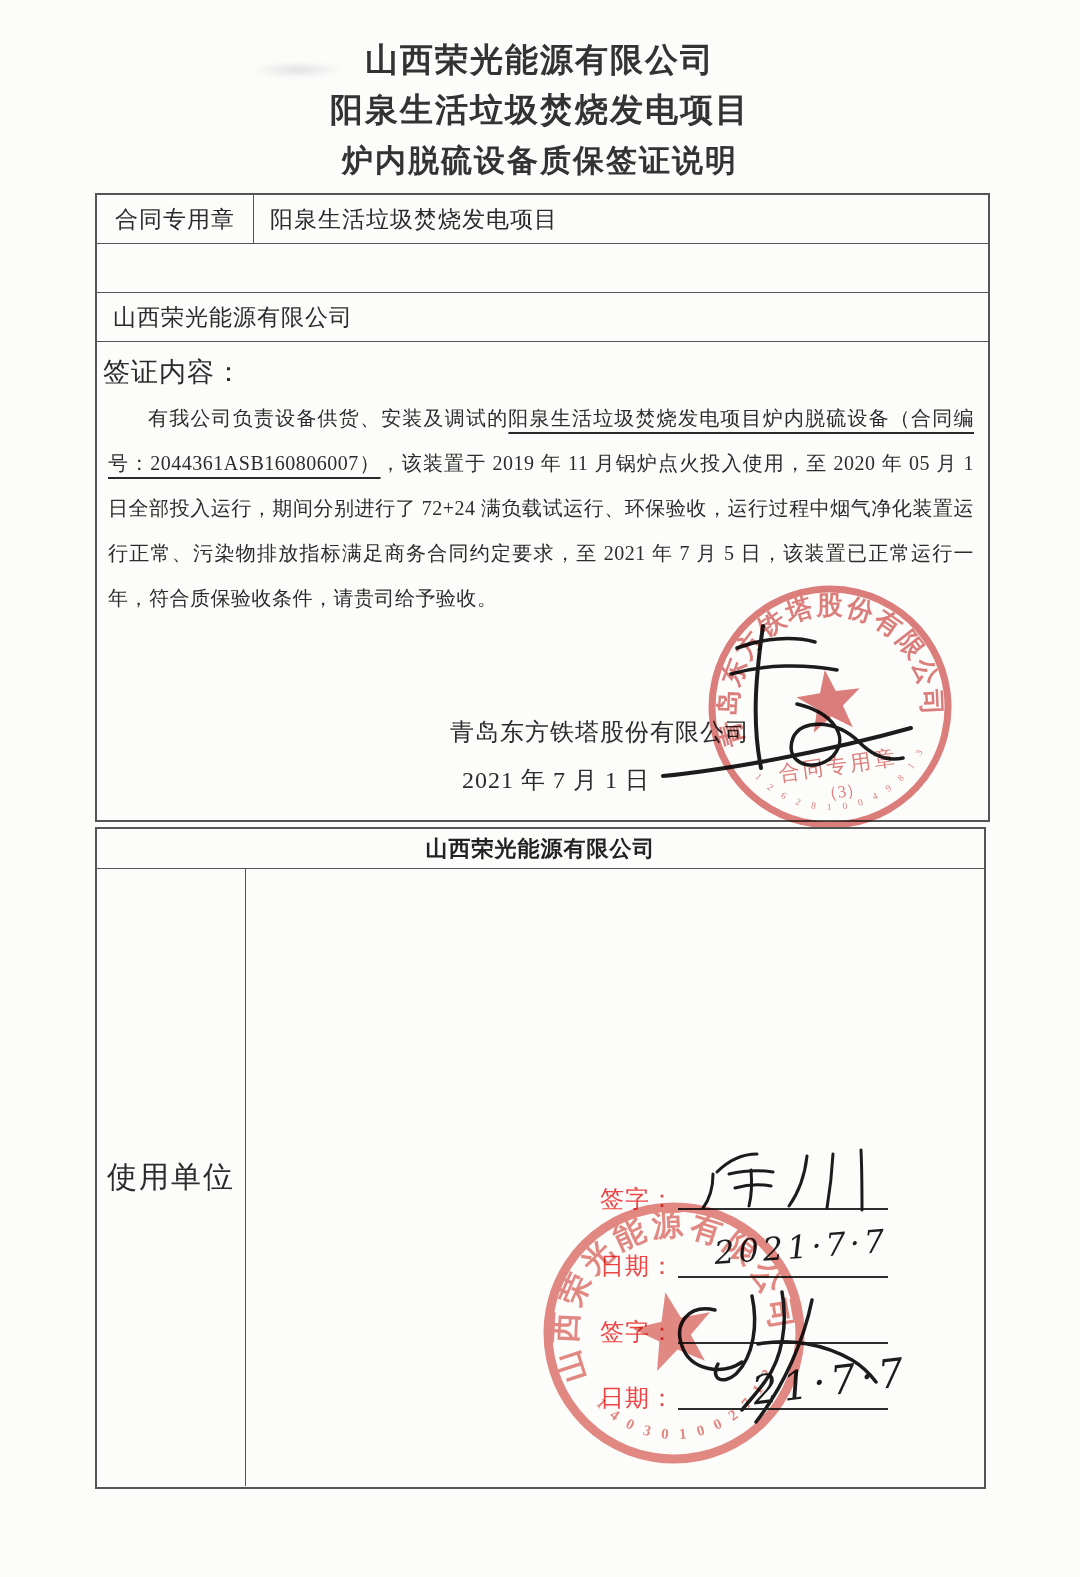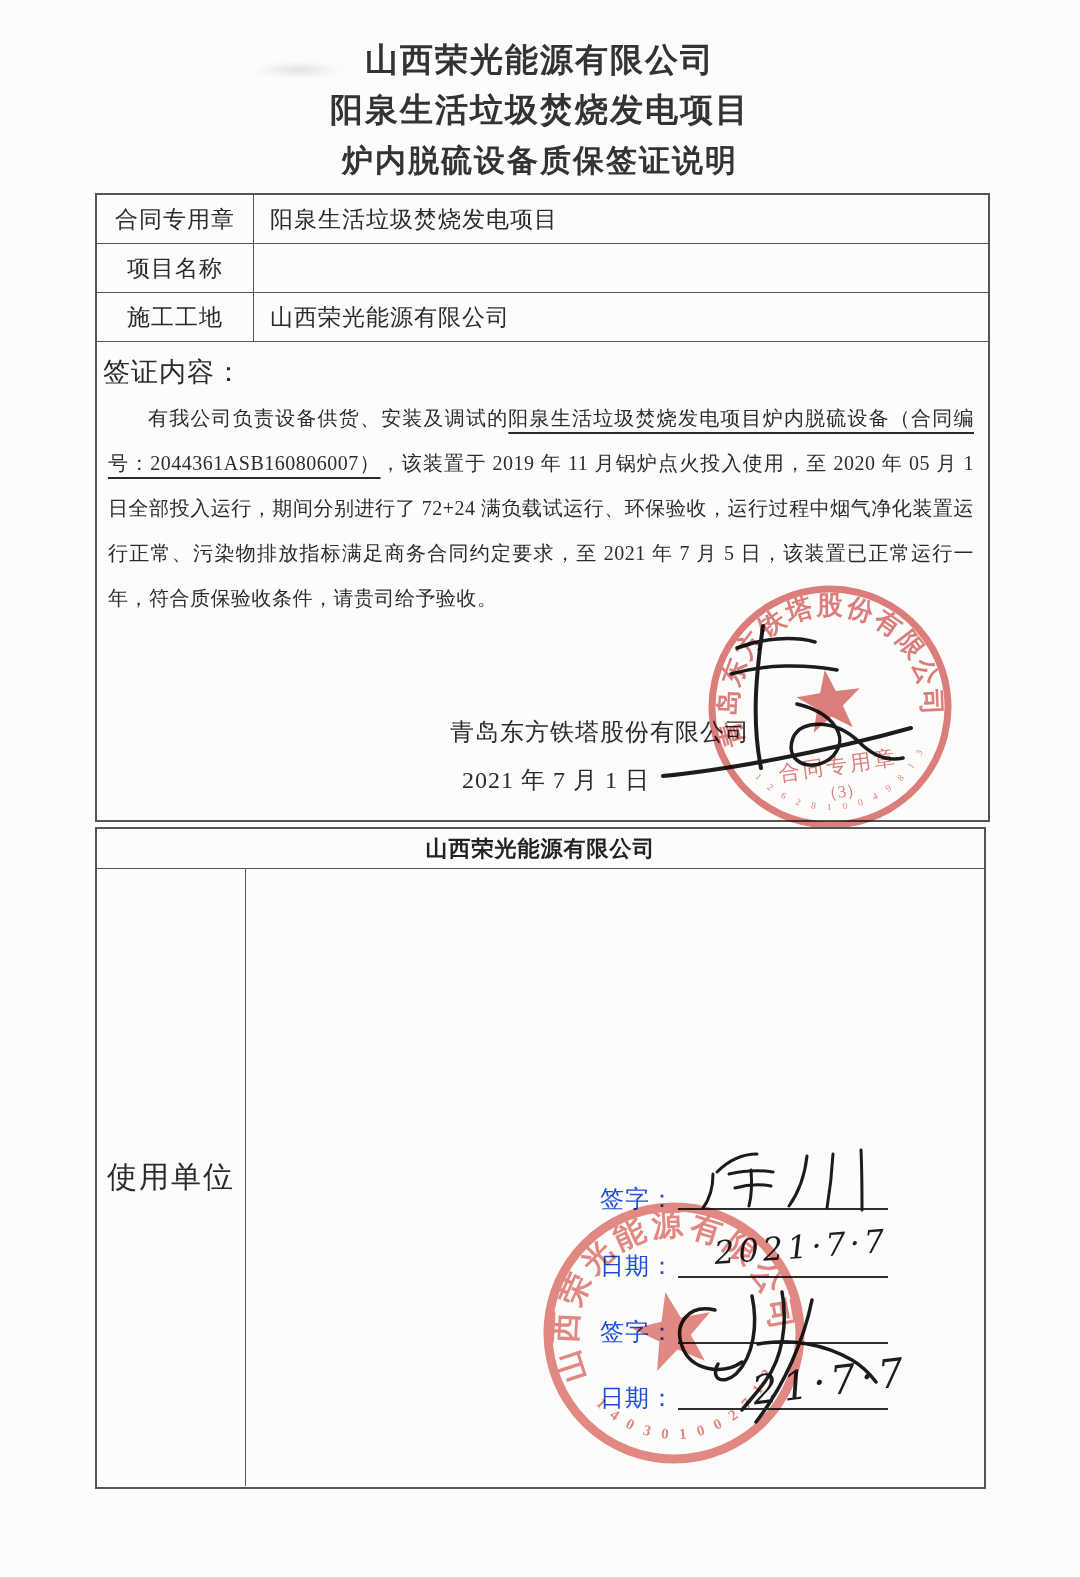--- a/index.html
+++ b/index.html
@@ -27,21 +27,21 @@
   .signer-date{position:absolute;left:462px;top:764px;font-size:24px;letter-spacing:1px;}
   
   .tbl2{position:absolute;left:95px;top:827px;width:891px;height:662px;border:2px solid #555;box-sizing:border-box;}
   .t2-header{height:39px;border-bottom:1.5px solid #555;line-height:39px;text-align:center;
     font-family:"Liberation Sans","DejaVu Sans",sans-serif;font-weight:bold;font-size:22px;letter-spacing:1px;color:#222;}
   .t2-body{display:flex;height:617px;}
   .t2-label-cell{width:148px;border-right:1.5px solid #555;display:flex;align-items:center;justify-content:center;
     font-size:30px;letter-spacing:2px;}
   .t2-sign-cell{flex:1;position:relative;}
   
-  .sig-label{position:absolute;font-size:24px;letter-spacing:1px;color:#1d4ed8;}
+  .sig-label{position:absolute;font-size:24px;letter-spacing:1px;color:#ef4444;}
   .sig-line{position:absolute;height:0;border-bottom:2px solid #2e2e2e;}
   .handwriting{position:absolute;font-family:"DejaVu Serif",serif;font-style:italic;color:#1d1d1d;white-space:nowrap;}
   .hw-date1{left:714px;top:1228px;font-size:32px;transform:rotate(-4deg);letter-spacing:4px;}
   .hw-date2{left:752px;top:1358px;font-size:40px;transform:rotate(-7deg);letter-spacing:5px;}
   .ink{position:absolute;}
   .ink path{fill:none;stroke:#1c1c1c;stroke-linecap:round;stroke-linejoin:round;}
   .stamp{position:absolute;mix-blend-mode:multiply;opacity:.85;}
   .footer{position:absolute;left:95px;top:1496px;font-size:22px;letter-spacing:1px;}
 </style>
 </head>
@@ -54,24 +54,22 @@
   <div class="title l1">山西荣光能源有限公司</div>
   <div class="title l2">阳泉生活垃圾焚烧发电项目</div>
   <div class="title l3">炉内脱硫设备质保签证说明</div>
 
   <div class="tbl1">
     <div class="t1-row">
       <div class="t1-label">合同专用章</div>
       <div class="t1-value">阳泉生活垃圾焚烧发电项目</div>
     </div>
     <div class="t1-row">
-      <div class="t1-label">项目名称</div>
     </div>
     <div class="t1-row">
-      <div class="t1-label">施工工地</div>
       <div class="t1-value">山西荣光能源有限公司</div>
     </div>
   </div>
 
   <div class="content-heading">签证内容：</div>
 
   <div class="content-para"><span>有我公司负责设备供货、安装及调试的</span><span class="u">阳泉生活垃圾焚烧发电项目炉内脱硫设备（合同编号：2044361ASB160806007）</span><span>，该装置于 2019 年 11 月锅炉点火投入使用，至 2020 年 05 月 1 日全部投入运行，期间分别进行了 72+24 满负载试运行、环保验收，运行过程中烟气净化装置运行正常、污染物排放指标满足商务合同约定要求，至 2021 年 7 月 5 日，该装置已正常运行一年，符合质保验收条件，请贵司给予验收。</span></div>
 
   <div class="signer-company">青岛东方铁塔股份有限公司</div>
   <div class="signer-date">2021 年 7 月 1 日</div>

